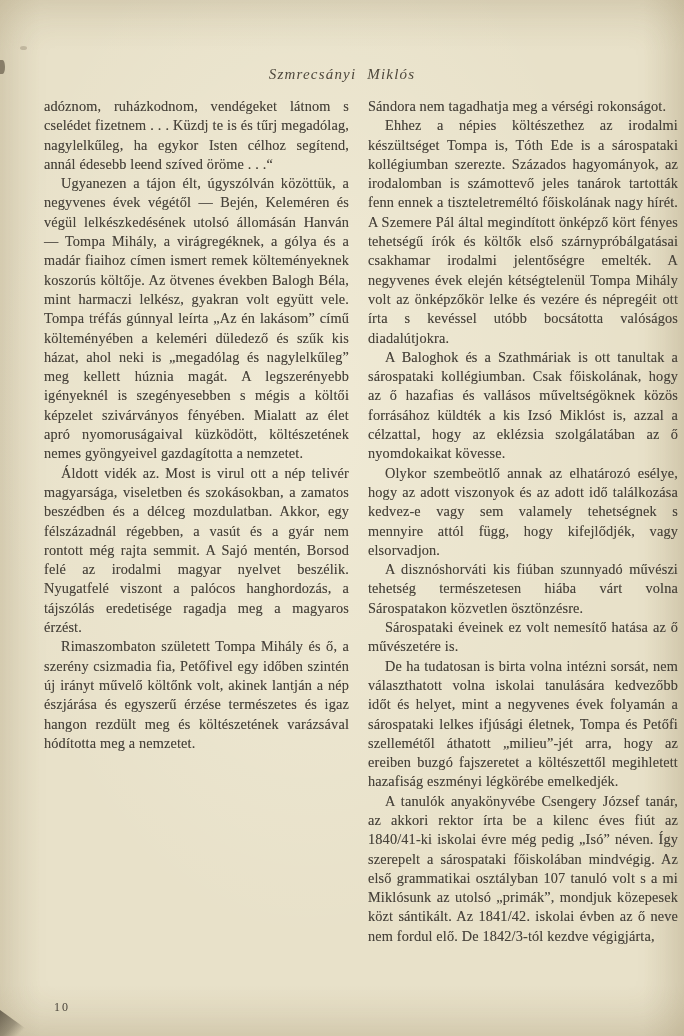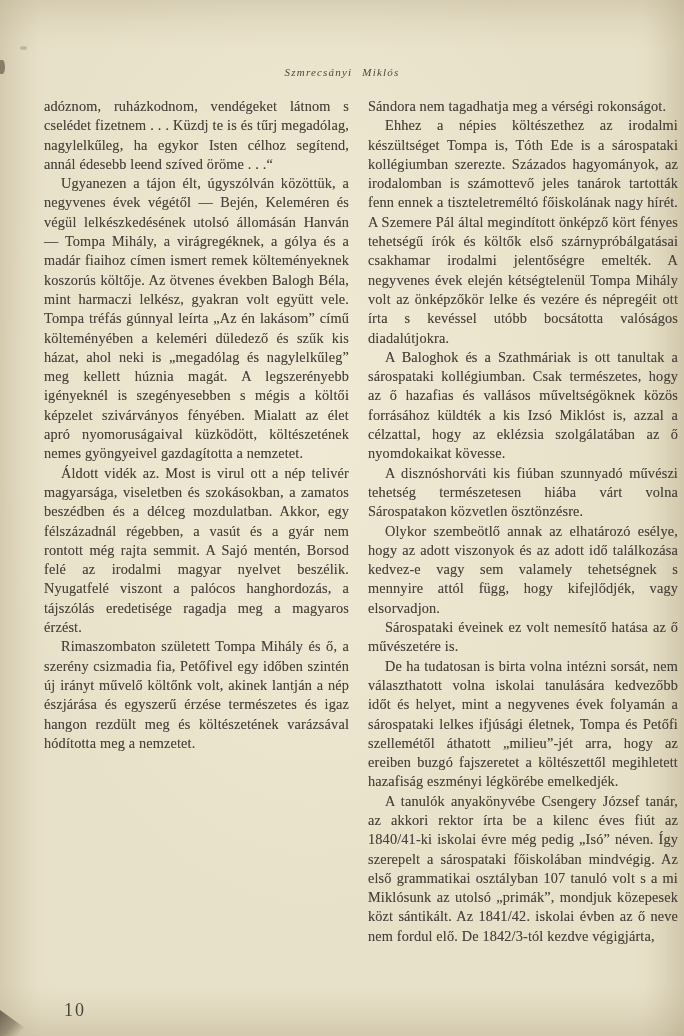--- a/index.html
+++ b/index.html
@@ -18,21 +18,21 @@
       linear-gradient(180deg, rgba(150,130,90,0.08) 0%, rgba(150,130,90,0) 5%, rgba(150,130,90,0) 95%, rgba(150,130,90,0.12) 100%),
       #e8e1c9;
     box-shadow: inset 0 0 46px rgba(120, 100, 60, 0.22);
     color: #47423a;
   }
   .running-head {
     position: absolute;
     top: 66px; left: 0; width: 100%;
     text-align: center;
     font-style: italic;
-    font-size: 11px;
+    font-size: 15px;
     letter-spacing: 1.2px;
     word-spacing: 6px;
     color: #4e483c;
   }
   .columns {
     position: absolute;
     top: 97px; left: 44px;
     width: 634px;
     display: flex;
     gap: 19px;
@@ -45,22 +45,22 @@
     font-size: 14.3px;
     line-height: 19.3px;
     text-align: justify;
     letter-spacing: 0.15px;
     color: #47423a;
     text-shadow: 0 0 0.4px rgba(71,66,58,0.45);
   }
   .para.indent { text-indent: 17px; }
   .page-number {
     position: absolute;
-    left: 64px; top: 1000px;
-    font-size: 18px;
+    left: 54px; top: 1000px;
+    font-size: 12px;
     letter-spacing: 2px;
     color: #4a453b;
   }
   
   .corner-wedge {
     position: absolute;
     left: 0; bottom: 0;
     width: 36px; height: 26px;
     background: linear-gradient(135deg, rgba(55,48,36,0.65) 0%, rgba(55,48,36,0.35) 45%, rgba(55,48,36,0) 70%);
     clip-path: polygon(0 100%, 0 0, 100% 100%);
@@ -90,23 +90,23 @@
   <div class="columns">
     <div class="column left">
         <p class="para">adóznom, ruházkodnom, vendégeket látnom s cselédet fizetnem . . . Küzdj te is és tűrj megadólag, nagylelkűleg, ha egykor Isten célhoz segítend, annál édesebb leend szíved öröme . . .“</p>
         <p class="para indent">Ugyanezen a tájon élt, úgyszólván közöttük, a negyvenes évek végétől — Bején, Keleméren és végül lelkészkedésének utolsó állomásán Hanván — Tompa Mihály, a virágregéknek, a gólya és a madár fiaihoz címen ismert remek költeményeknek koszorús költője. Az ötvenes években Balogh Béla, mint harmaczi lelkész, gyakran volt együtt vele. Tompa tréfás gúnnyal leírta „Az én lakásom” című költeményében a keleméri düledező és szűk kis házat, ahol neki is „megadólag és nagylelkűleg” meg kellett húznia magát. A legszerényebb igényeknél is szegényesebben s mégis a költői képzelet szivárványos fényében. Mialatt az élet apró nyomoruságaival küzködött, költészetének nemes gyöngyeivel gazdagította a nemzetet.</p>
         <p class="para indent">Áldott vidék az. Most is virul ott a nép telivér magyarsága, viseletben és szokásokban, a zamatos beszédben és a délceg mozdulatban. Akkor, egy félszázadnál régebben, a vasút és a gyár nem rontott még rajta semmit. A Sajó mentén, Borsod felé az irodalmi magyar nyelvet beszélik. Nyugatfelé viszont a palócos hanghordozás, a tájszólás eredetisége ragadja meg a magyaros érzést.</p>
         <p class="para indent">Rimaszombaton született Tompa Mihály és ő, a szerény csizmadia fia, Petőfivel egy időben szintén új irányt művelő költőnk volt, akinek lantján a nép észjárása és egyszerű érzése természetes és igaz hangon rezdült meg és költészetének varázsával hódította meg a nemzetet.</p>
       </div>
     <div class="column right">
         <p class="para">Sándora nem tagadhatja meg a vérségi rokonságot.</p>
         <p class="para indent">Ehhez a népies költészethez az irodalmi készültséget Tompa is, Tóth Ede is a sárospataki kollégiumban szerezte. Százados hagyományok, az irodalomban is számottevő jeles tanárok tartották fenn ennek a tiszteletreméltó főiskolának nagy hírét. A Szemere Pál által megindított önképző kört fényes tehetségű írók és költők első szárnypróbálgatásai csakhamar irodalmi jelentőségre emelték. A negyvenes évek elején kétségtelenül Tompa Mihály volt az önképzőkör lelke és vezére és népregéit ott írta s kevéssel utóbb bocsátotta valóságos diadalútjokra.</p>
-        <p class="para indent">A Baloghok és a Szathmáriak is ott tanultak a sárospataki kollégiumban. Csak természetes, hogy az ő hazafias és vallásos műveltségöknek közös forrásához küldték a kis Izsó Miklóst is, azzal a célzattal, hogy az eklézsia szolgálatában az ő nyomdokaikat kövesse.</p>
+        <p class="para indent">A Baloghok és a Szathmáriak is ott tanultak a sárospataki kollégiumban. Csak főiskolának, hogy az ő hazafias és vallásos műveltségöknek közös forrásához küldték a kis Izsó Miklóst is, azzal a célzattal, hogy az eklézsia szolgálatában az ő nyomdokaikat kövesse.</p>
+        <p class="para indent">Olykor szembeötlő annak az elhatározó esélye, hogy az adott viszonyok és az adott idő találkozása kedvez-e vagy sem valamely tehetségnek s mennyire attól függ, hogy kifejlődjék, vagy elsorvadjon.</p>
         <p class="para indent">A disznóshorváti kis fiúban szunnyadó művészi tehetség természetesen hiába várt volna Sárospatakon közvetlen ösztönzésre.</p>
-        <p class="para indent">Olykor szembeötlő annak az elhatározó esélye, hogy az adott viszonyok és az adott idő találkozása kedvez-e vagy sem valamely tehetségnek s mennyire attól függ, hogy kifejlődjék, vagy elsorvadjon.</p>
         <p class="para indent">Sárospataki éveinek ez volt nemesítő hatása az ő művészetére is.</p>
         <p class="para indent">De ha tudatosan is birta volna intézni sorsát, nem választhatott volna iskolai tanulására kedvezőbb időt és helyet, mint a negyvenes évek folyamán a sárospataki lelkes ifjúsági életnek, Tompa és Petőfi szellemétől áthatott „milieu”-jét arra, hogy az ereiben buzgó fajszeretet a költészettől megihletett hazafiság eszményi légkörébe emelkedjék.</p>
         <p class="para indent">A tanulók anyakönyvébe Csengery József tanár, az akkori rektor írta be a kilenc éves fiút az 1840/41-ki iskolai évre még pedig „Isó” néven. Így szerepelt a sárospataki főiskolában mindvégig. Az első grammatikai osztályban 107 tanuló volt s a mi Miklósunk az utolsó „primák”, mondjuk közepesek közt sántikált. Az 1841/42. iskolai évben az ő neve nem fordul elő. De 1842/3-tól kezdve végigjárta,</p>
       </div>
   </div>
 
   <div class="page-number">10</div>
 
   <div class="corner-wedge"></div>
   <div class="edge-speck"></div>

